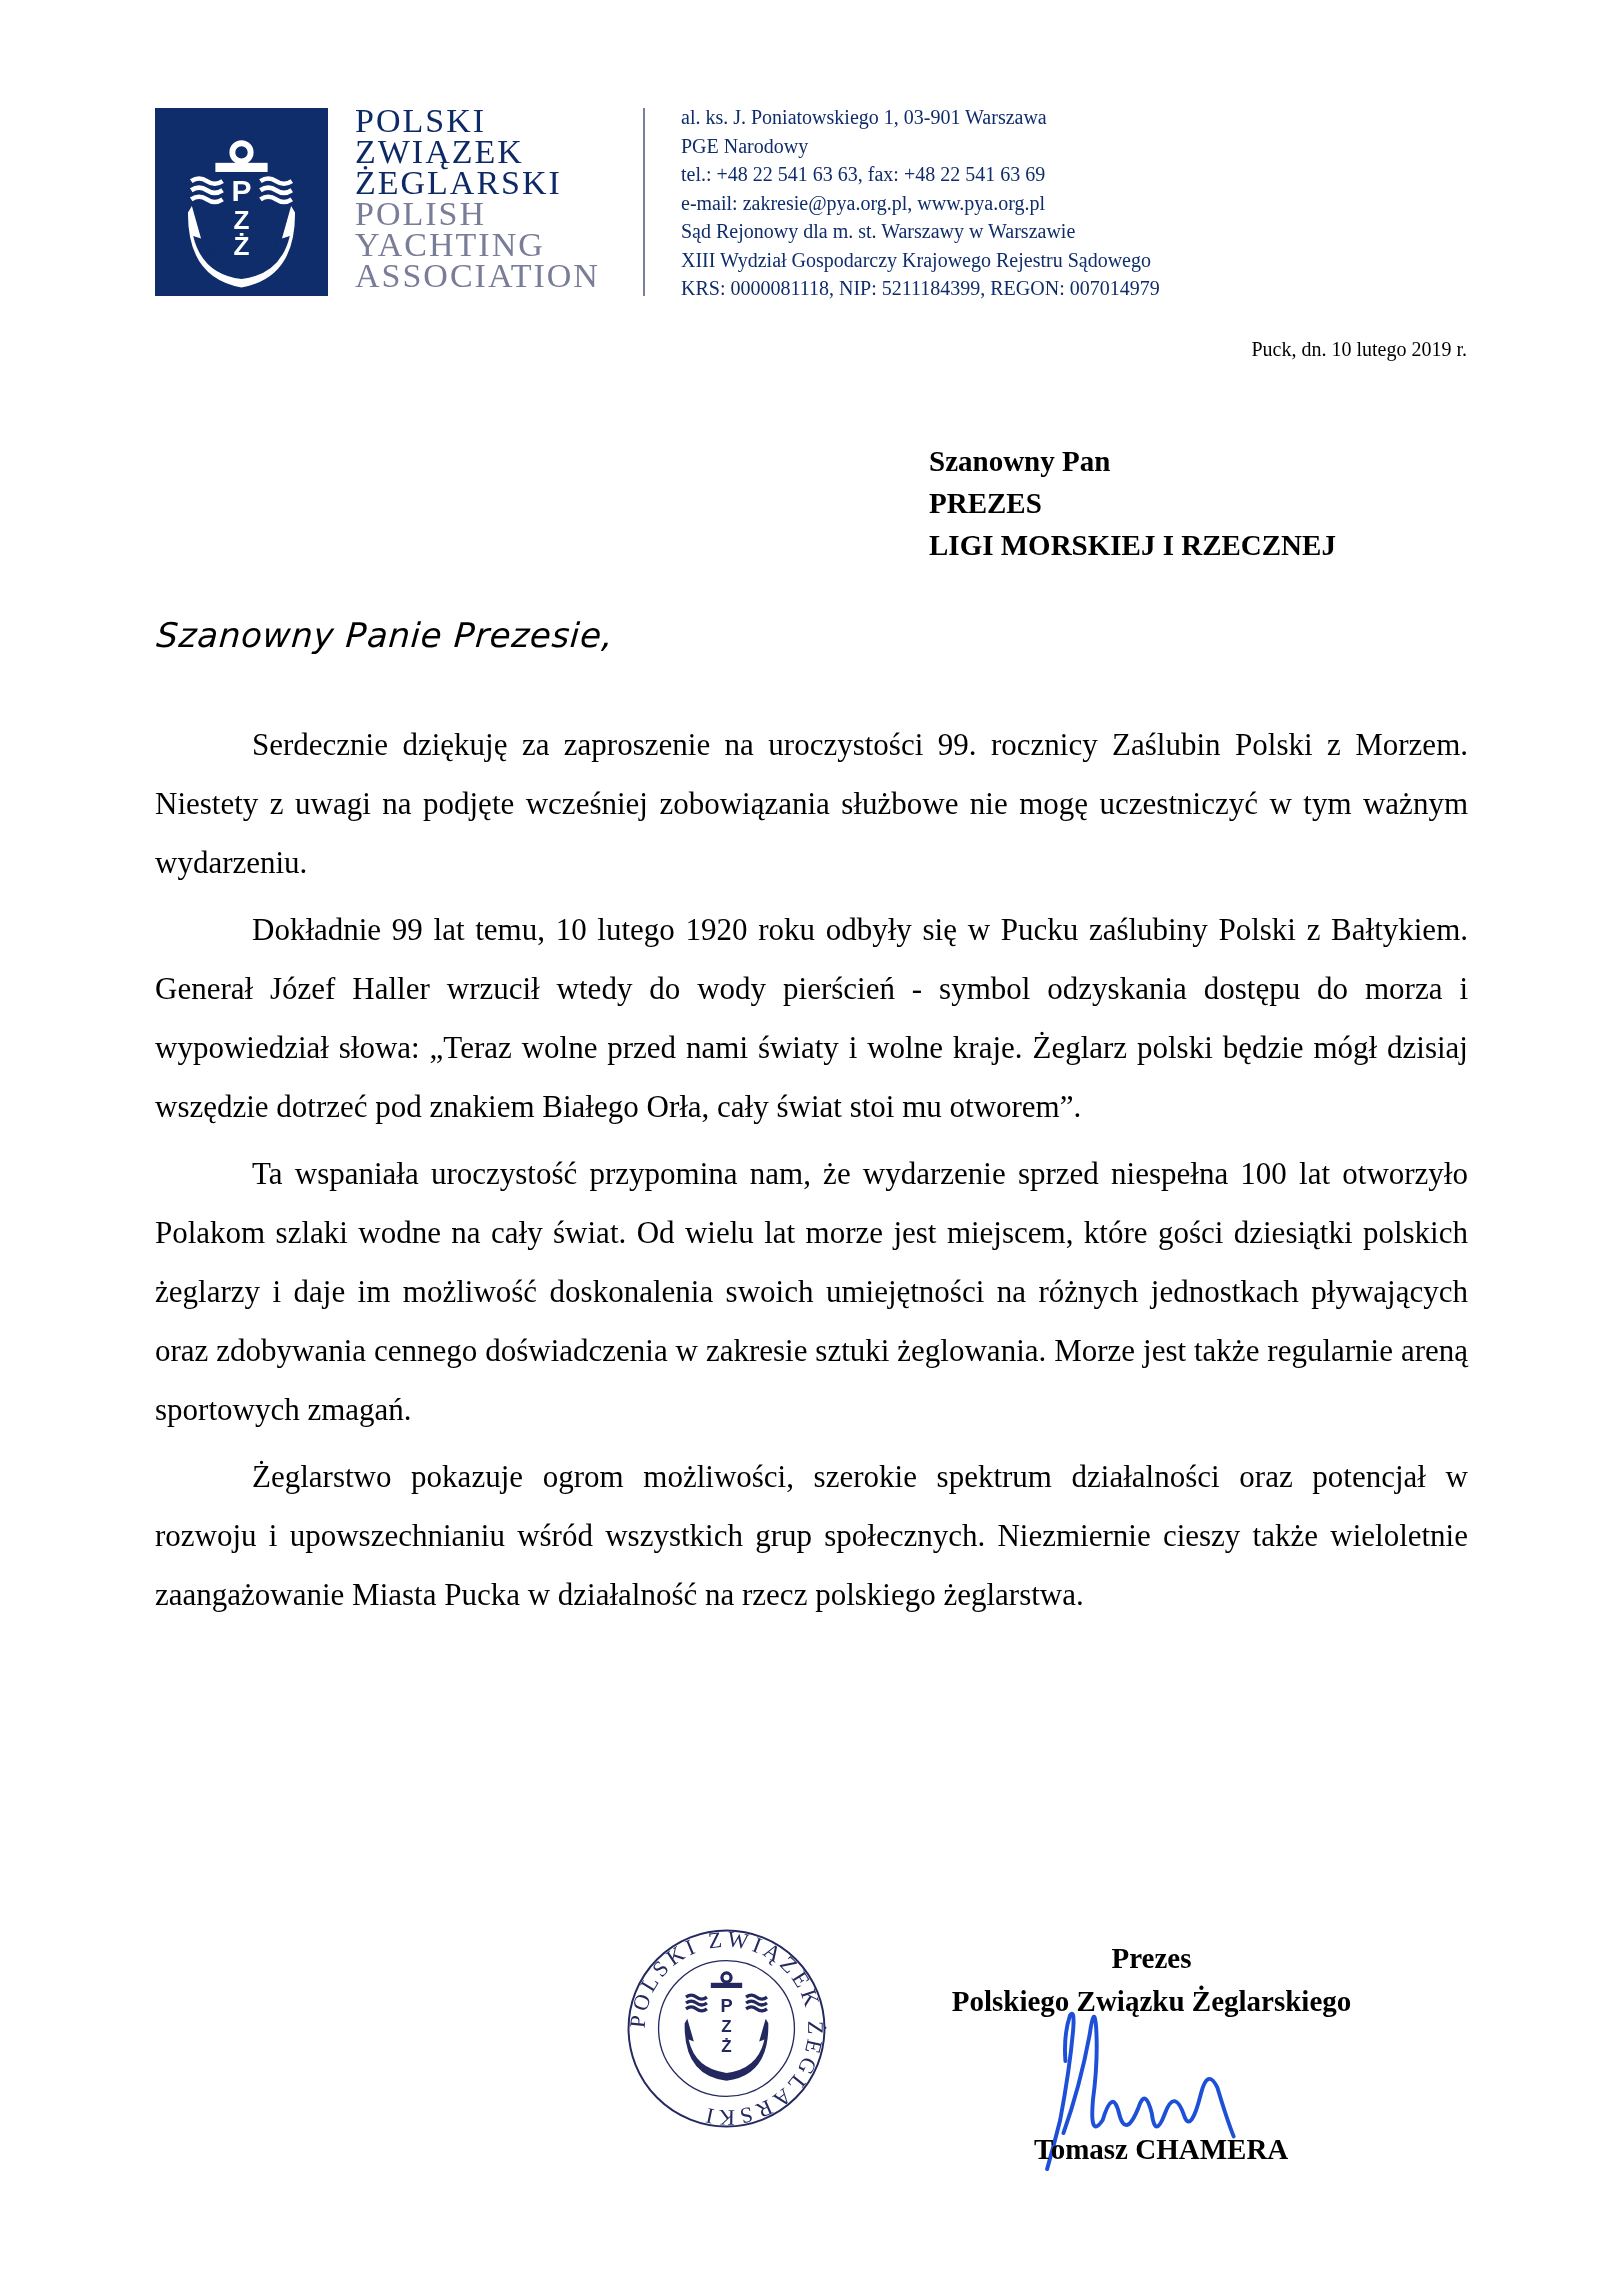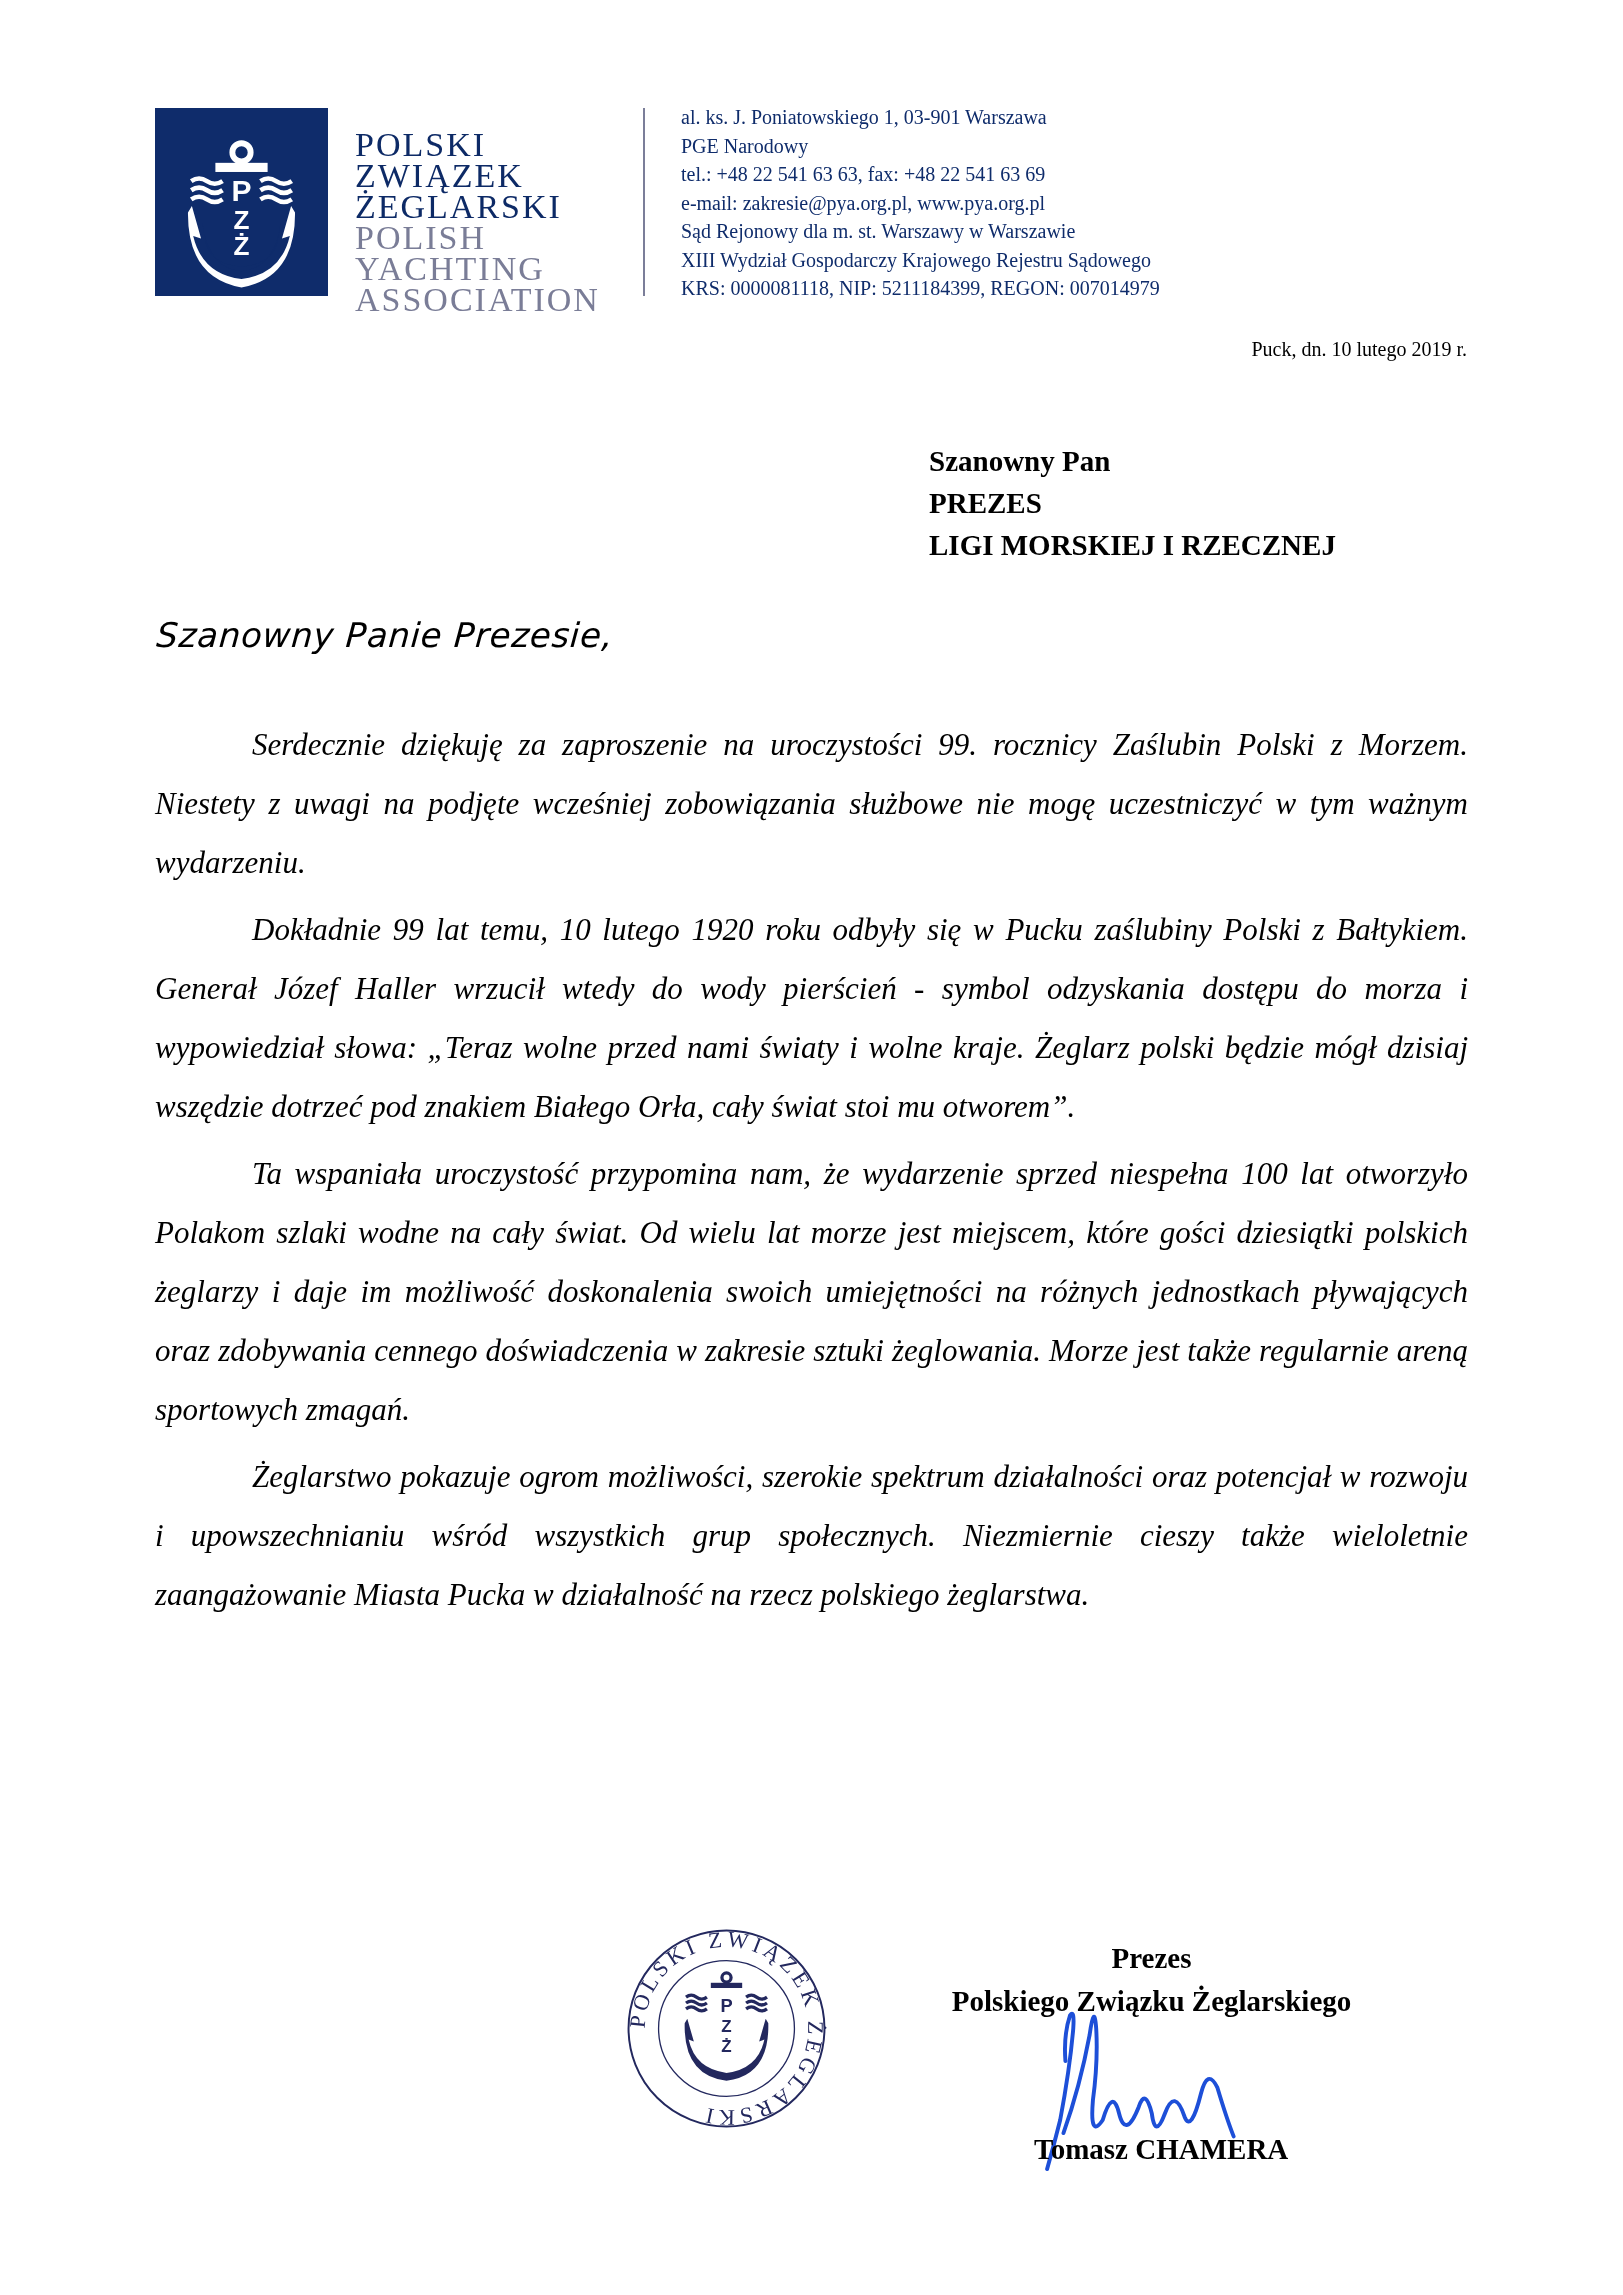--- a/index.html
+++ b/index.html
@@ -3,21 +3,21 @@
 <meta charset="utf-8">
 <style>
   html, body { margin: 0; padding: 0; background: #ffffff; }
   body { width: 1623px; height: 2295px; position: relative; overflow: hidden;
          font-family: "Liberation Serif", "DejaVu Serif", serif; color: #000; }
 
   
   .logo-box { position: absolute; left: 155px; top: 108px; width: 173px; height: 188px;
               background: #0f2c6b; }
   .logo-box svg { width: 100%; height: 100%; display: block; }
-  .logo-text { position: absolute; left: 355px; top: 105px; width: 275px; margin-top: 24px; }
+  .logo-text { position: absolute; left: 355px; top: 105px; width: 275px; }
   .logo-line { display: block; font-family: "Liberation Serif", "DejaVu Serif", serif;
                font-size: 34px; line-height: 31px; letter-spacing: 2px; white-space: nowrap; }
   .logo-line.navy { color: #0d2a66; }
   .logo-line.grey { color: #7a7d97; }
   .header-separator { position: absolute; left: 643px; top: 108px; width: 2px; height: 188px;
                       background: #7b7e99; }
   .address { position: absolute; left: 681px; top: 103px; width: 654px; color: #0f2c6b; }
   .address-line { display: block; font-family: "Liberation Serif", "DejaVu Serif", serif;
                   font-size: 20px; line-height: 28.5px; white-space: nowrap; }
 
@@ -29,21 +29,21 @@
                     white-space: nowrap; }
 
   
   .salutation { position: absolute; left: 155px; top: 612px; font-family: "DejaVu Sans", sans-serif;
                 font-style: italic; font-size: 34px; line-height: 46px; letter-spacing: 0.7px;
                 white-space: nowrap; transform: skewX(-4deg); transform-origin: left bottom; }
 
   
   .letter-body { position: absolute; left: 155px; top: 715px; width: 1313px; }
   .para { margin: 0 0 7.9px 0; font-size: 31px; line-height: 59px; text-align: justify;
-          text-indent: 97px; font-style: italic; }
+          text-indent: 97px; }
   .para.last-para { margin-bottom: 0; }
 
   
   .stamp { position: absolute; left: 622px; top: 1924px; width: 209px; height: 209px; }
   .stamp svg { width: 100%; height: 100%; display: block; }
   .sign-block { position: absolute; left: 916px; top: 1937px; width: 471px; text-align: center; }
   .sign-title { display: block; font-weight: bold; font-size: 29px; line-height: 43px; white-space: nowrap; }
   .sign-org { display: block; font-weight: bold; font-size: 29px; line-height: 43px; white-space: nowrap; }
   .signature-scribble { position: absolute; left: 1034px; top: 1989px; width: 216px; height: 190px; }
   .signer-name { position: absolute; left: 1034px; top: 2130px; font-weight: bold; font-size: 29px;

